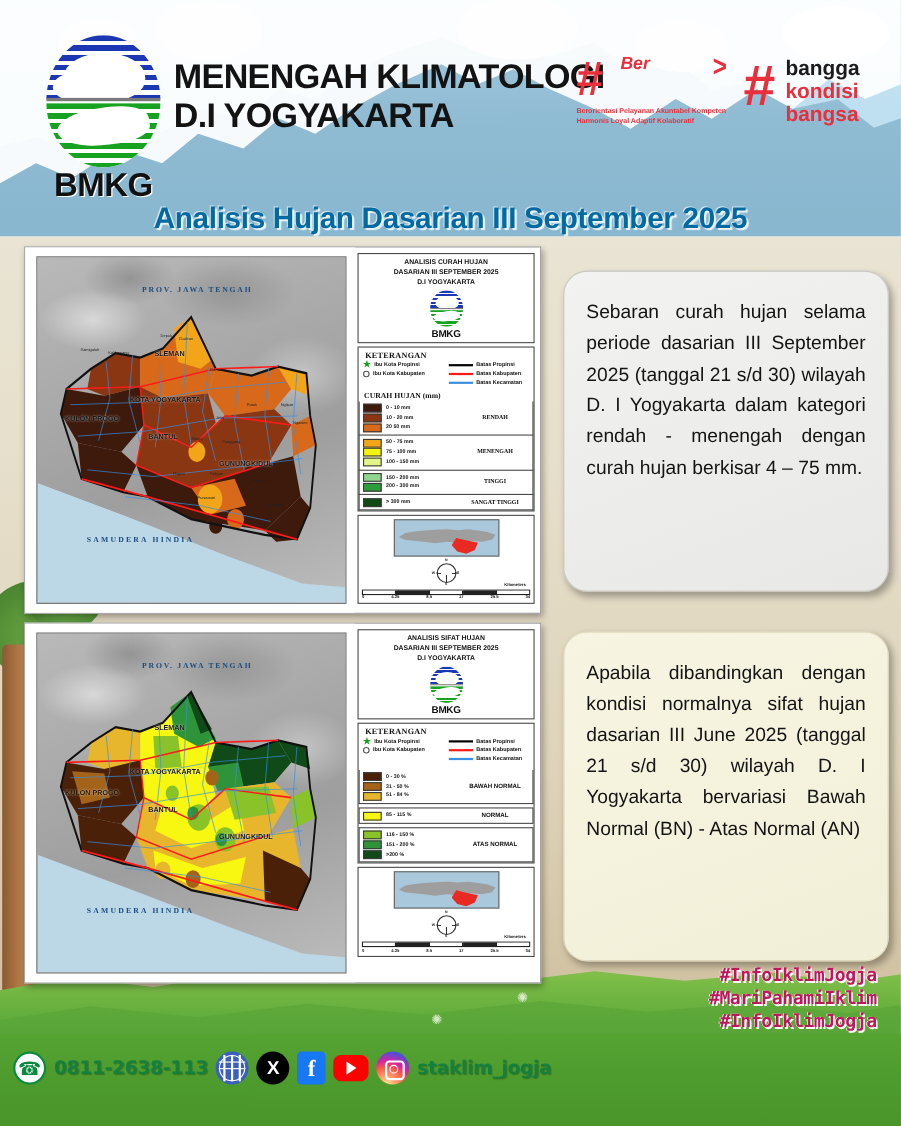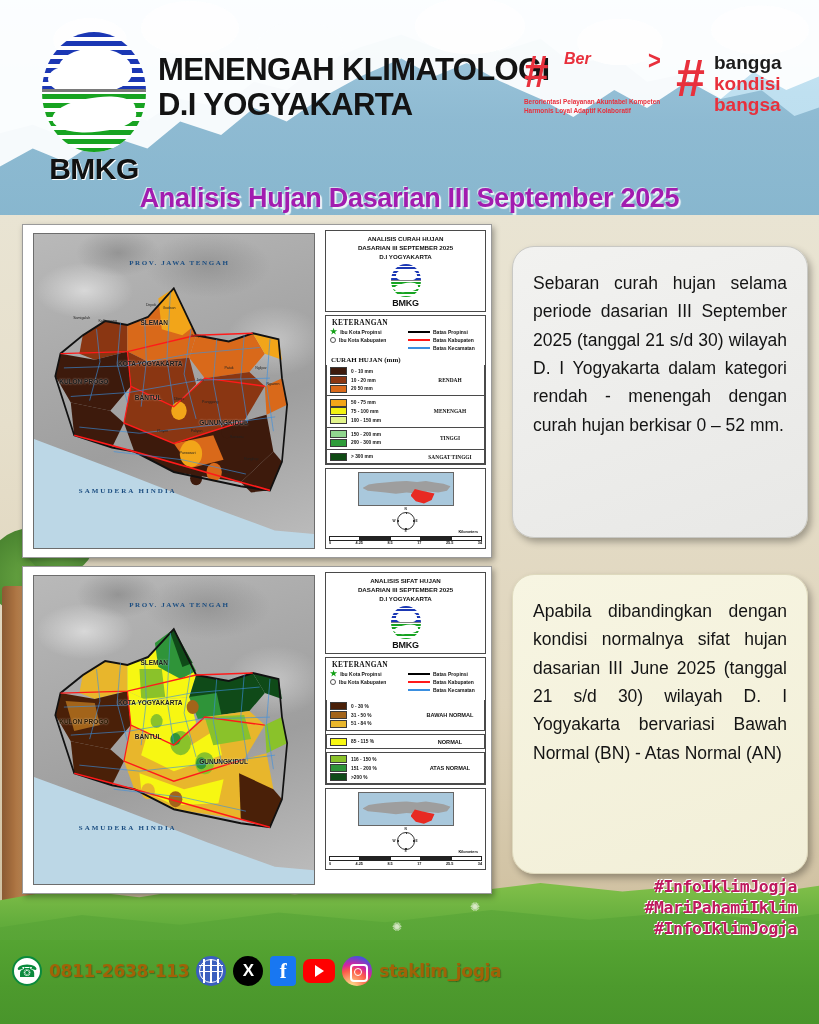--- a/index.html
+++ b/index.html
@@ -151,21 +151,21 @@
   .bangga .bhash {
     position:absolute; left:0; top:0; font-size:52px; font-weight:bold;
     color:#e8303c; line-height:1;
   }
   .bangga .l1 { position:absolute; left:38px; top:0px;  font-size:19px; font-weight:bold; color:#1b1b1b; }
   .bangga .l2 { position:absolute; left:38px; top:21px; font-size:19px; font-weight:bold; color:#e8303c; }
   .bangga .l3 { position:absolute; left:38px; top:42px; font-size:19px; font-weight:bold; color:#e8303c; }
 
   .main-title {
     position:absolute; left:0; top:183px; width:819px; text-align:center;
-    font-size:27px; font-weight:bold; color:#a21caf;
+    font-size:27px; font-weight:bold; color:#0369a1;
     text-shadow:2px 2px 1px rgba(255,255,255,.85), -1px -1px 0 rgba(255,255,255,.6);
     letter-spacing:-0.3px;
   }
 
   
   .map-card {
     position:absolute; z-index:6; background:#ffffff;
     border:1px solid #9a9a9a; box-shadow:2px 3px 6px rgba(0,0,0,.35);
     display:flex;
   }
@@ -305,21 +305,21 @@
   }
 
   
   #footer-row { position:absolute; left:0; top:944px; width:819px; height:54px;
     z-index:8; display:flex; align-items:center; gap:7px; padding-left:12px; }
   .ic { flex:0 0 auto; display:flex; align-items:center; justify-content:center; }
   .ic-wa { width:30px; height:30px; border-radius:50%; background:#ffffff;
     position:relative; border:2px solid #0a8a3d; }
   .ic-wa:after { content:"\260E"; font-size:17px; color:#0a8a3d; line-height:1; }
   .ftxt { font-family:"DejaVu Sans", sans-serif; font-weight:bold; font-size:17px;
-    color:#a16207; letter-spacing:-.3px; text-shadow:1px 1px 1px rgba(0,0,0,.25); }
+    color:#15803d; letter-spacing:-.3px; text-shadow:1px 1px 1px rgba(0,0,0,.25); }
   .ic-web { width:30px; height:30px; border-radius:50%;
     background:#3b5fbf; position:relative; }
   .ic-web:before { content:""; position:absolute; inset:3px; border-radius:50%;
     border:1.4px solid #fff; }
   .ic-web:after { content:""; position:absolute; left:14px; top:3px; width:1.4px; height:24px;
     background:#fff; box-shadow:-7px 0 0 #fff, 7px 0 0 #fff; }
   .ic-webh { position:absolute; left:3px; top:9px; width:24px; height:1.4px;
     background:#fff; box-shadow:0 6px 0 #fff; }
   .ic-x { width:30px; height:30px; border-radius:50%; background:#000;
     color:#fff; font-weight:bold; font-size:17px; line-height:30px; text-align:center; }
@@ -810,21 +810,21 @@
           <span>25.5</span>
           <span>34</span>
         </div>
         <span class="sb-unit" style="top:-6px;">Kilometers</span>
       </div>
     </div>
   </div>
 </div>
 
 <div class="text-panel" id="panel-1">
-  <span>Sebaran curah hujan selama periode dasarian III September 2025 (tanggal 21 s/d 30) wilayah D. I Yogyakarta dalam kategori </span><b>rendah - menengah</b><span> dengan curah hujan berkisar </span><b>0 – 52 mm.</b>
+  <span>Sebaran curah hujan selama periode dasarian III September 2025 (tanggal 21 s/d 30) wilayah D. I Yogyakarta dalam kategori </span><b>rendah - menengah</b><span> dengan curah hujan berkisar </span><b>4 – 75 mm.</b>
 </div>
 
 <div class="text-panel" id="panel-2">
   <span>Apabila dibandingkan dengan kondisi normalnya sifat hujan dasarian III June 2025 (tanggal 21 s/d 30) wilayah D. I Yogyakarta bervariasi </span><b>Bawah Normal (BN) - Atas Normal (AN)</b>
 </div>
 
 <div class="hashtags">
   <div>#InfoIklimJogja</div>
   <div>#MariPahamiIklim</div>
   <div>#InfoIklimJogja</div>

